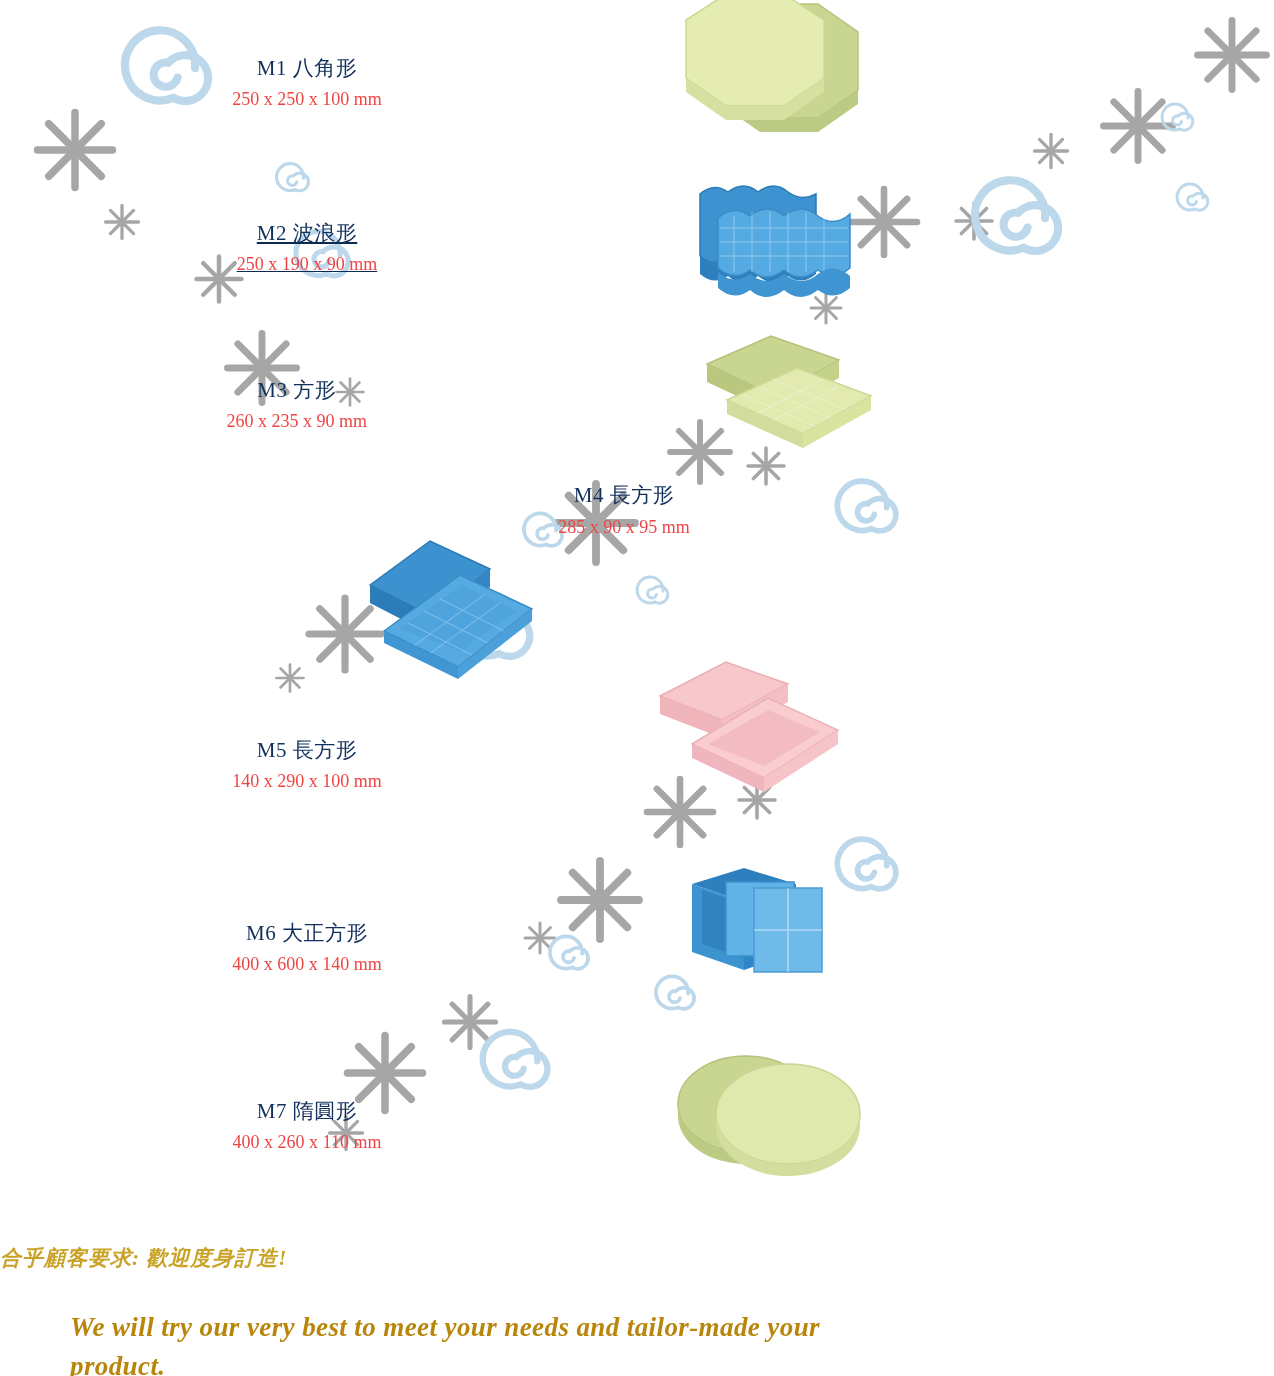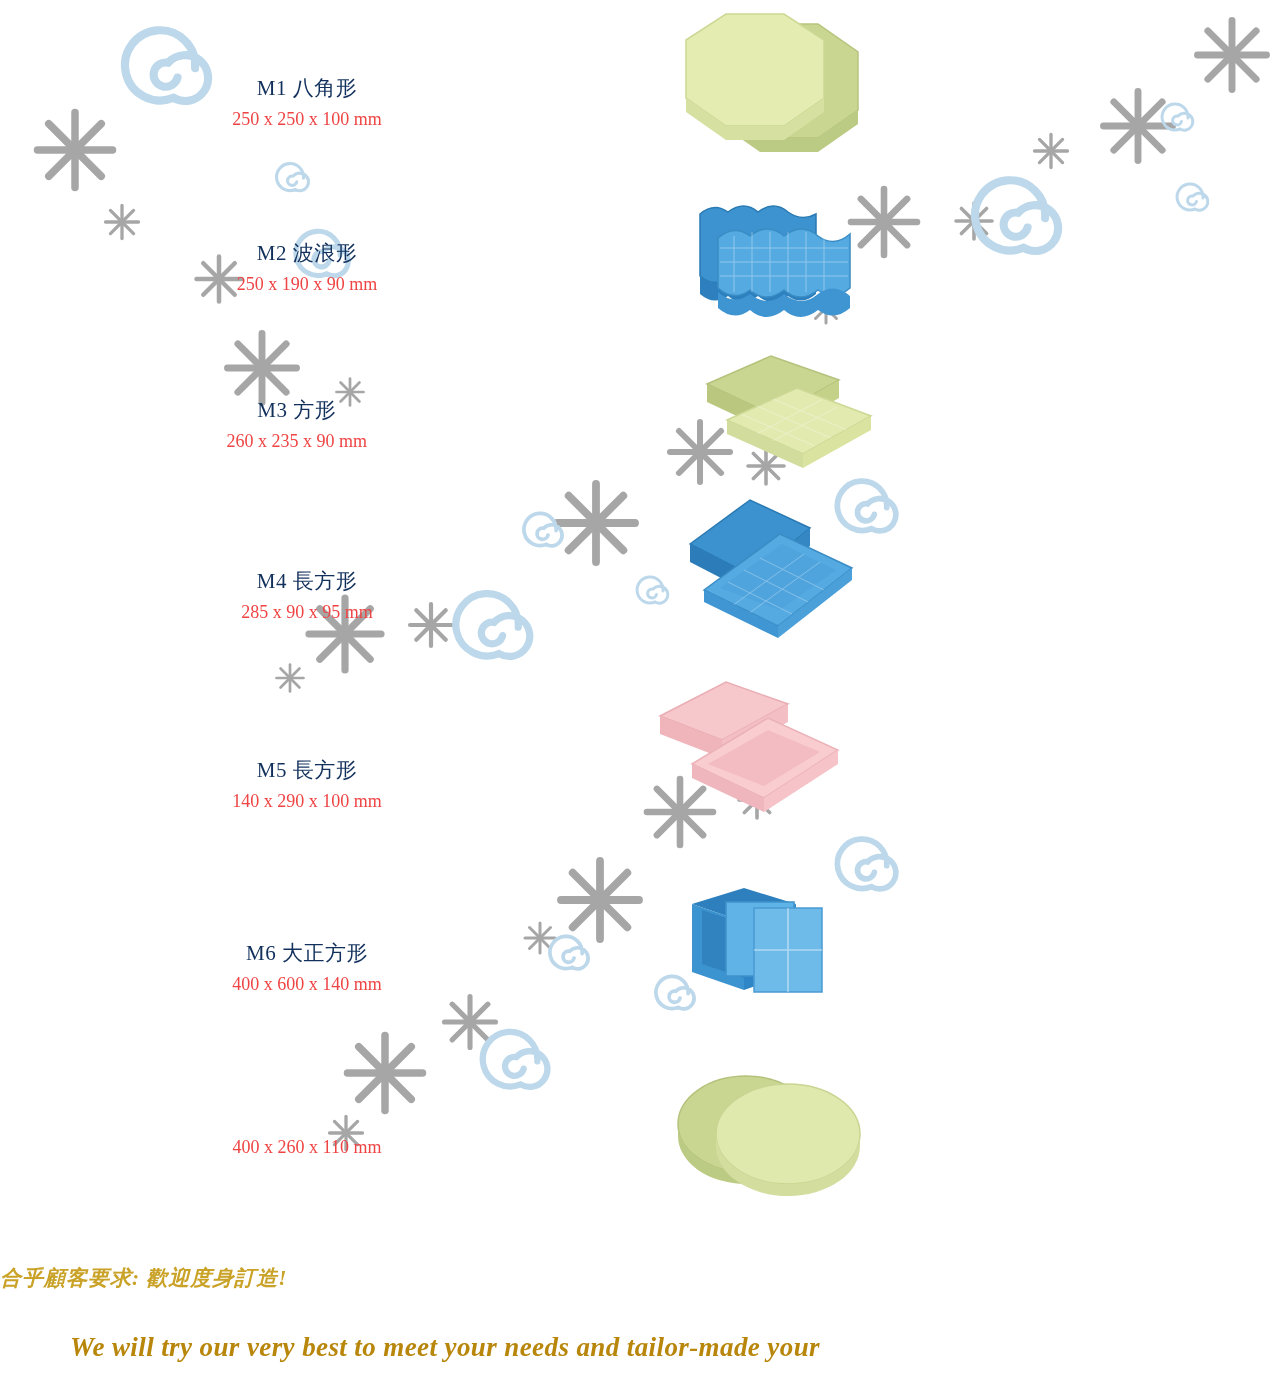--- a/index.html
+++ b/index.html
@@ -146,38 +146,38 @@
   <use href="#swirl" transform="translate(540,527) scale(0.62)"></use>
   <use href="#swirl" transform="translate(487,620) scale(1.2)"></use>
   <use href="#swirl" transform="translate(862,860) scale(0.95)"></use>
   <use href="#swirl" transform="translate(566,950) scale(0.62)"></use>
   <use href="#swirl" transform="translate(672,990) scale(0.62)"></use>
   <use href="#swirl" transform="translate(510,1055) scale(1.05)"></use>
 </svg>
 
 <div id="rows">
 
-  <div class="row" style="height:166px;margin-top:20px;">
+  <div class="row" style="height:166px;">
     <div class="label-col">
       <div class="prod-name">M1  八角形</div>
       <div class="prod-dims">250 x 250 x 100 mm</div>
     </div>
     <div class="img-col">
       <svg class="art" style="left:28px; top:-8px;" width="220" height="180" viewBox="0 0 220 180">
 
         <polygon points="52,40 92,12 150,12 190,40 190,98 150,126 92,126 52,98" fill="#c9d692" stroke="#b6c57d" stroke-width="1.5"></polygon>
         <polygon points="52,98 92,126 150,126 190,98 190,112 150,140 92,140 52,112" fill="#bccb84"></polygon>
 
         <polygon points="18,28 58,2 116,2 156,28 156,86 116,114 58,114 18,86" fill="#e4ecb2" stroke="#ccd894" stroke-width="1.5"></polygon>
         <polygon points="18,86 58,114 116,114 156,86 156,100 116,128 58,128 18,100" fill="#d6e0a0"></polygon>
       </svg>
     </div>
   </div>
 
-  <div class="row" style="height:164px;">
+  <div class="row" style="height:164px;text-decoration:underline;">
     <div class="label-col">
       <div class="prod-name">M2  波浪形</div>
       <div class="prod-dims">250 x 190 x 90 mm</div>
     </div>
     <div class="img-col">
       <svg class="art" style="left:22px; top:-6px;" width="220" height="170" viewBox="0 0 220 170">
 
         <path d="M38,34 q14,-12 28,-2 q16,-12 30,0 q16,-12 30,0 q14,10 28,2
                  l0,62 q-14,12 -28,2 q-16,12 -30,0 q-16,12 -30,0 q-14,10 -28,-2 Z" fill="#3c93cf" stroke="#2a7ab3" stroke-width="1.5"></path>
         <path d="M38,96 q14,12 28,2 q16,12 30,0 q16,12 30,0 q14,-10 28,2 l0,14
@@ -221,21 +221,21 @@
           <line x1="94" y1="67" x2="168" y2="98"></line>
           <line x1="74" y1="104" x2="142" y2="68"></line>
           <line x1="90" y1="111" x2="158" y2="75"></line>
         </g>
         <polygon points="48,88 124,122 124,136 48,102" fill="#d2dd9d"></polygon>
         <polygon points="124,122 192,84 192,98 124,136" fill="#dae39f"></polygon>
       </svg>
     </div>
   </div>
 
-  <div class="row" style="height:192px;">
+  <div class="row" style="height:192px;flex-direction:column;">
     <div class="label-col">
       <div class="prod-name">M4  長方形</div>
       <div class="prod-dims">285 x 90 x 95 mm</div>
     </div>
     <div class="img-col">
       <svg class="art" style="left:18px; top:-22px;" width="220" height="190" viewBox="0 0 220 190">
 
         <polygon points="32,66 92,22 152,50 94,98" fill="#3b92ce" stroke="#2a79b2" stroke-width="1.5"></polygon>
         <polygon points="32,66 94,98 94,116 32,84" fill="#2b7cb8"></polygon>
         <polygon points="94,98 152,50 152,68 94,116" fill="#3487c3"></polygon>
@@ -293,20 +293,21 @@
         <g opacity="0.45" stroke="#ffffff" stroke-width="1.6">
           <line x1="120" y1="48" x2="120" y2="132"></line>
           <line x1="86" y1="90" x2="154" y2="90"></line>
         </g>
       </svg>
     </div>
   </div>
 
   <div class="row" style="height:176px;">
     <div class="label-col">
+      <div class="prod-name">M7  隋圓形</div>
       <div class="prod-dims">400 x 260 x 110 mm</div>
     </div>
     <div class="img-col">
       <svg class="art" style="left:18px; top:-32px;" width="230" height="180" viewBox="0 0 230 180">
 
         <ellipse cx="88" cy="98" rx="68" ry="48" fill="#c9d692" stroke="#b4c27b" stroke-width="1.5"></ellipse>
         <path d="M20,98 a68,48 0 0,0 136,0 l0,12 a68,48 0 0,1 -136,0 Z" fill="#bccb84"></path>
 
         <ellipse cx="130" cy="108" rx="72" ry="50" fill="#dfe8ad" stroke="#c9d592" stroke-width="1.5"></ellipse>
         <path d="M58,108 a72,50 0 0,0 144,0 l0,12 a72,50 0 0,1 -144,0 Z" fill="#d3dd9e"></path>

